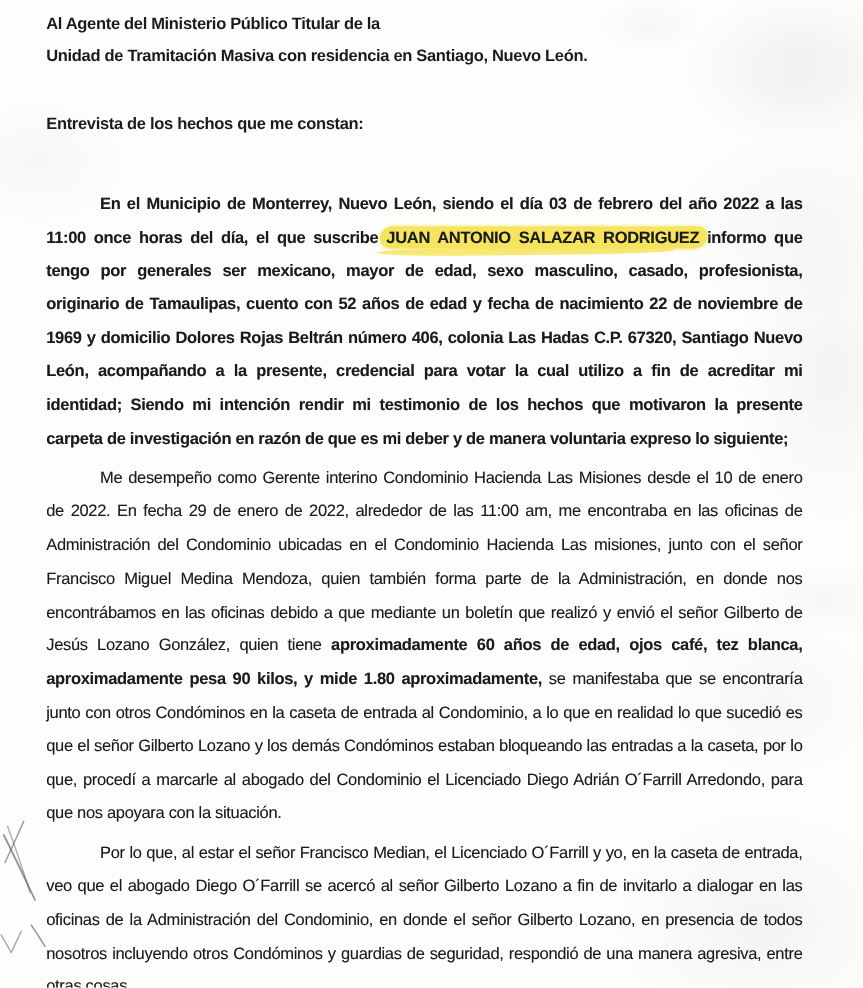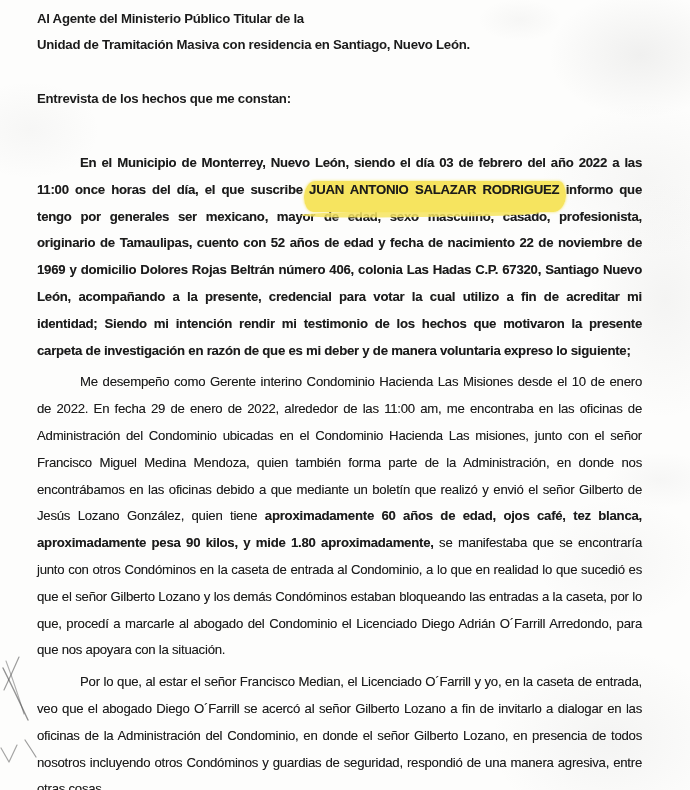--- a/index.html
+++ b/index.html
@@ -50,21 +50,21 @@
     font-size: 13.2px;
     letter-spacing: -0.25px;
     text-shadow: 0 0 0.4px rgba(0,0,0,0.35);
   }
   .para-bold { font-weight: bold; }
   .seg-bold  { font-weight: bold; }
   .highlight {
     position: relative;
     background: var(--hl, #f6e45f);
     border-radius: 12px 8px 14px 10px / 60% 50% 60% 50%;
-    padding: 1px 7px 15px 5px;
+    padding: 1px 7px 2px 5px;
     margin: -1px -7px -3px -5px;
     box-shadow: 0 0 3px var(--hl, #f6e45f);
     box-decoration-break: clone;
     -webkit-box-decoration-break: clone;
   }
   .highlight::after {
     content: "";
     position: absolute;
     left: -3px;
     right: 26px;

